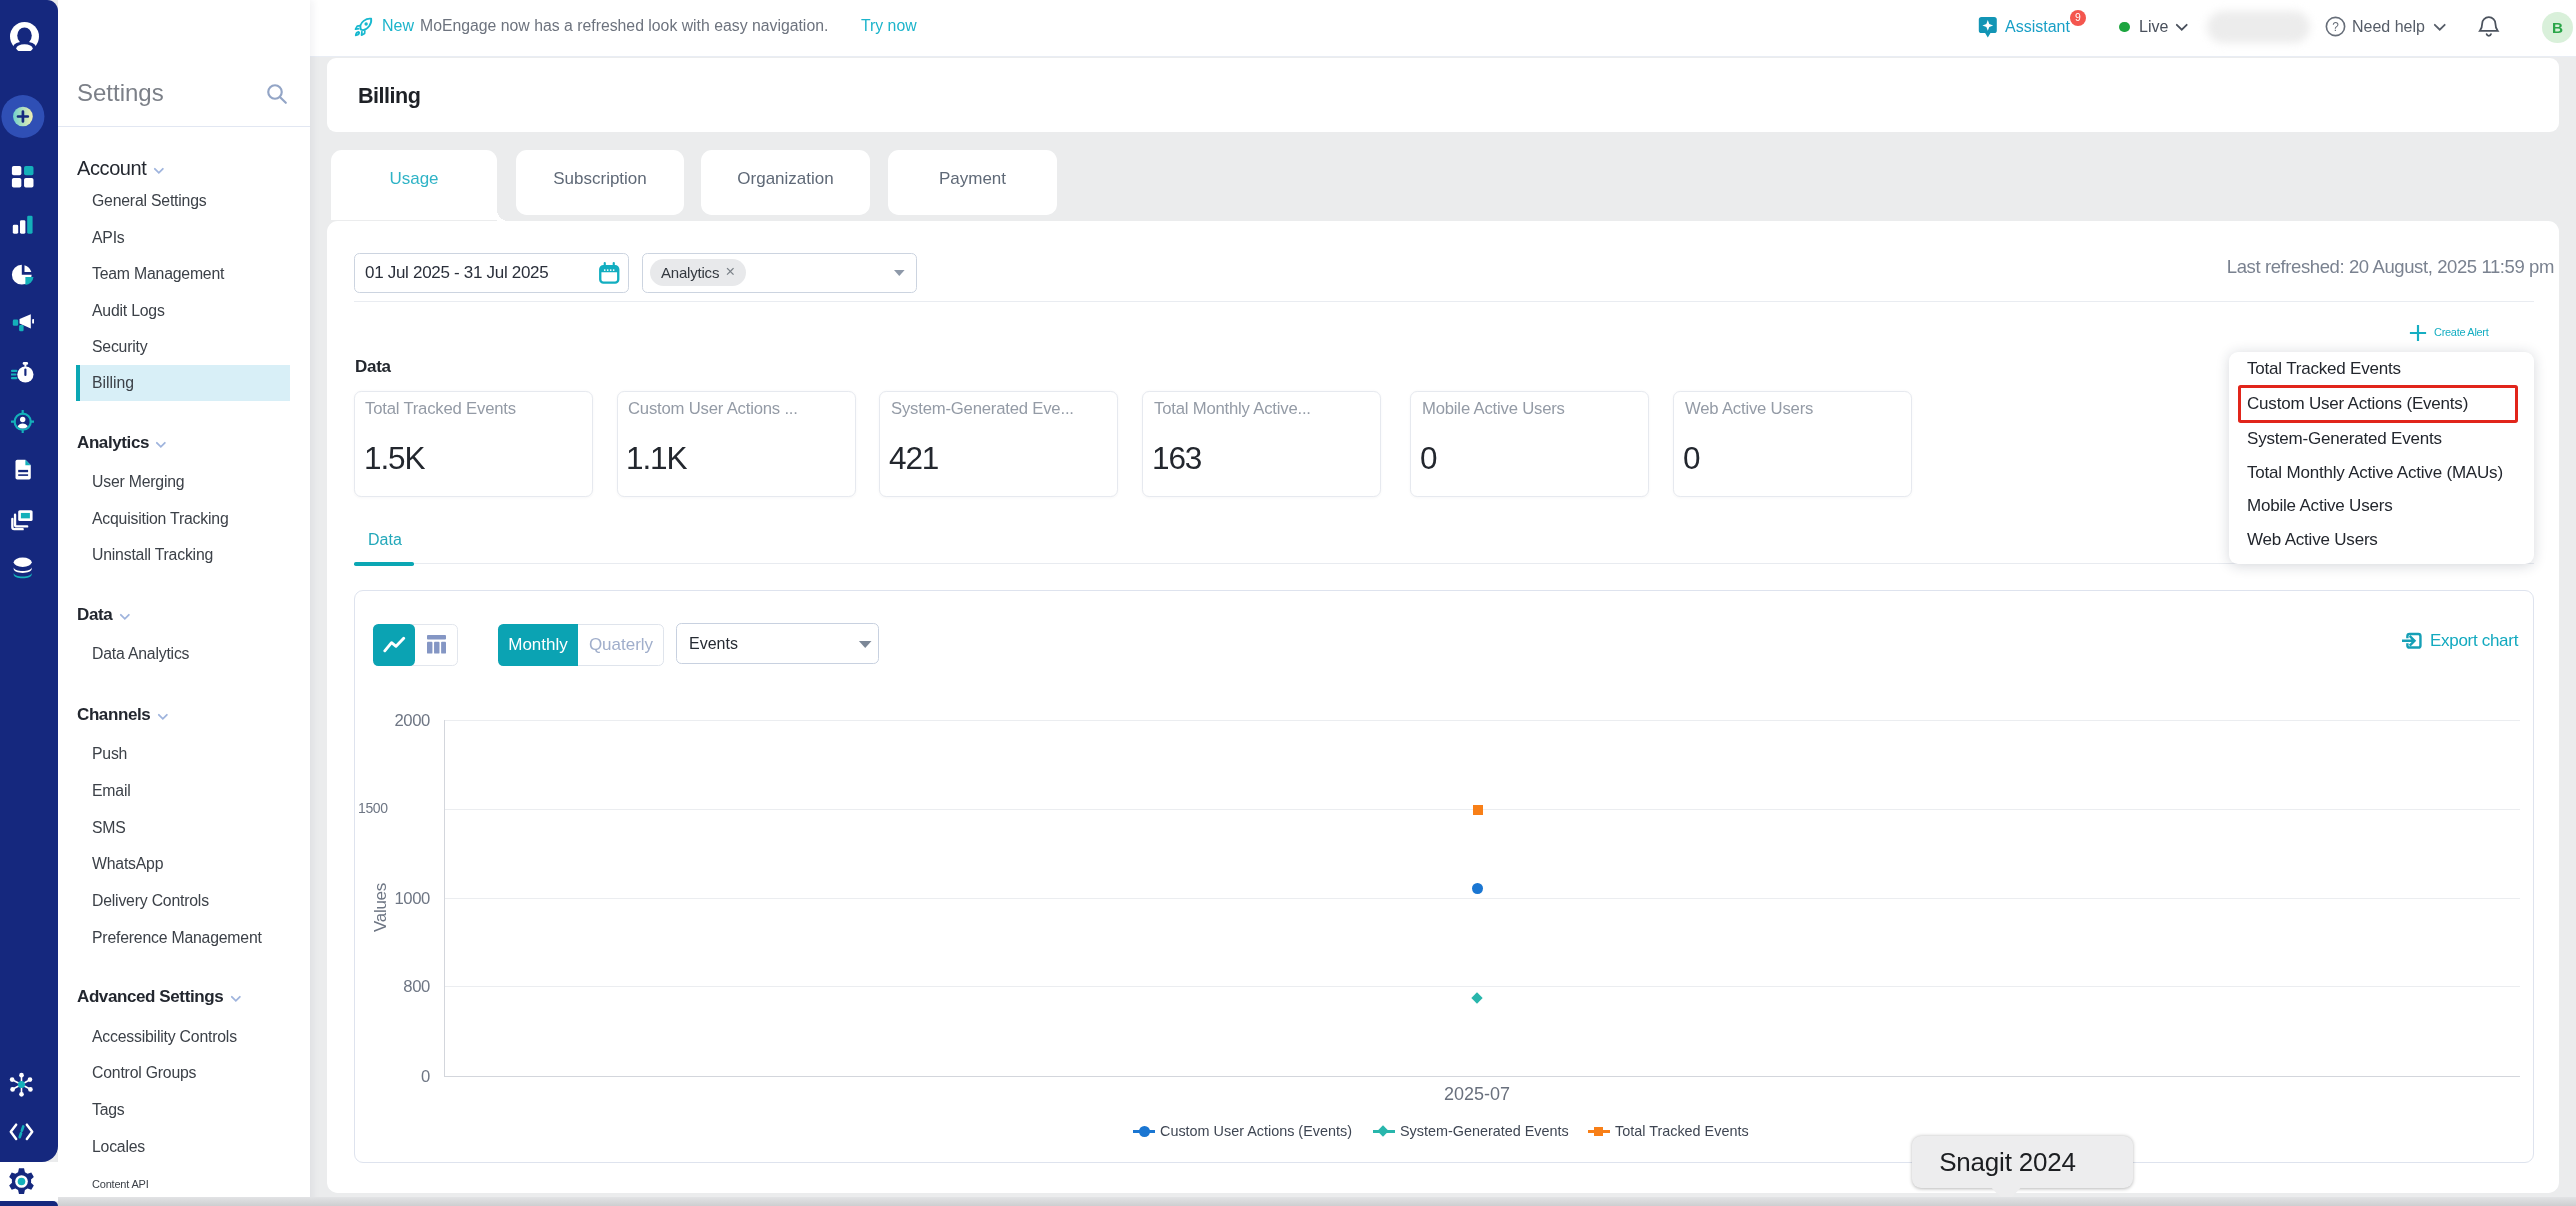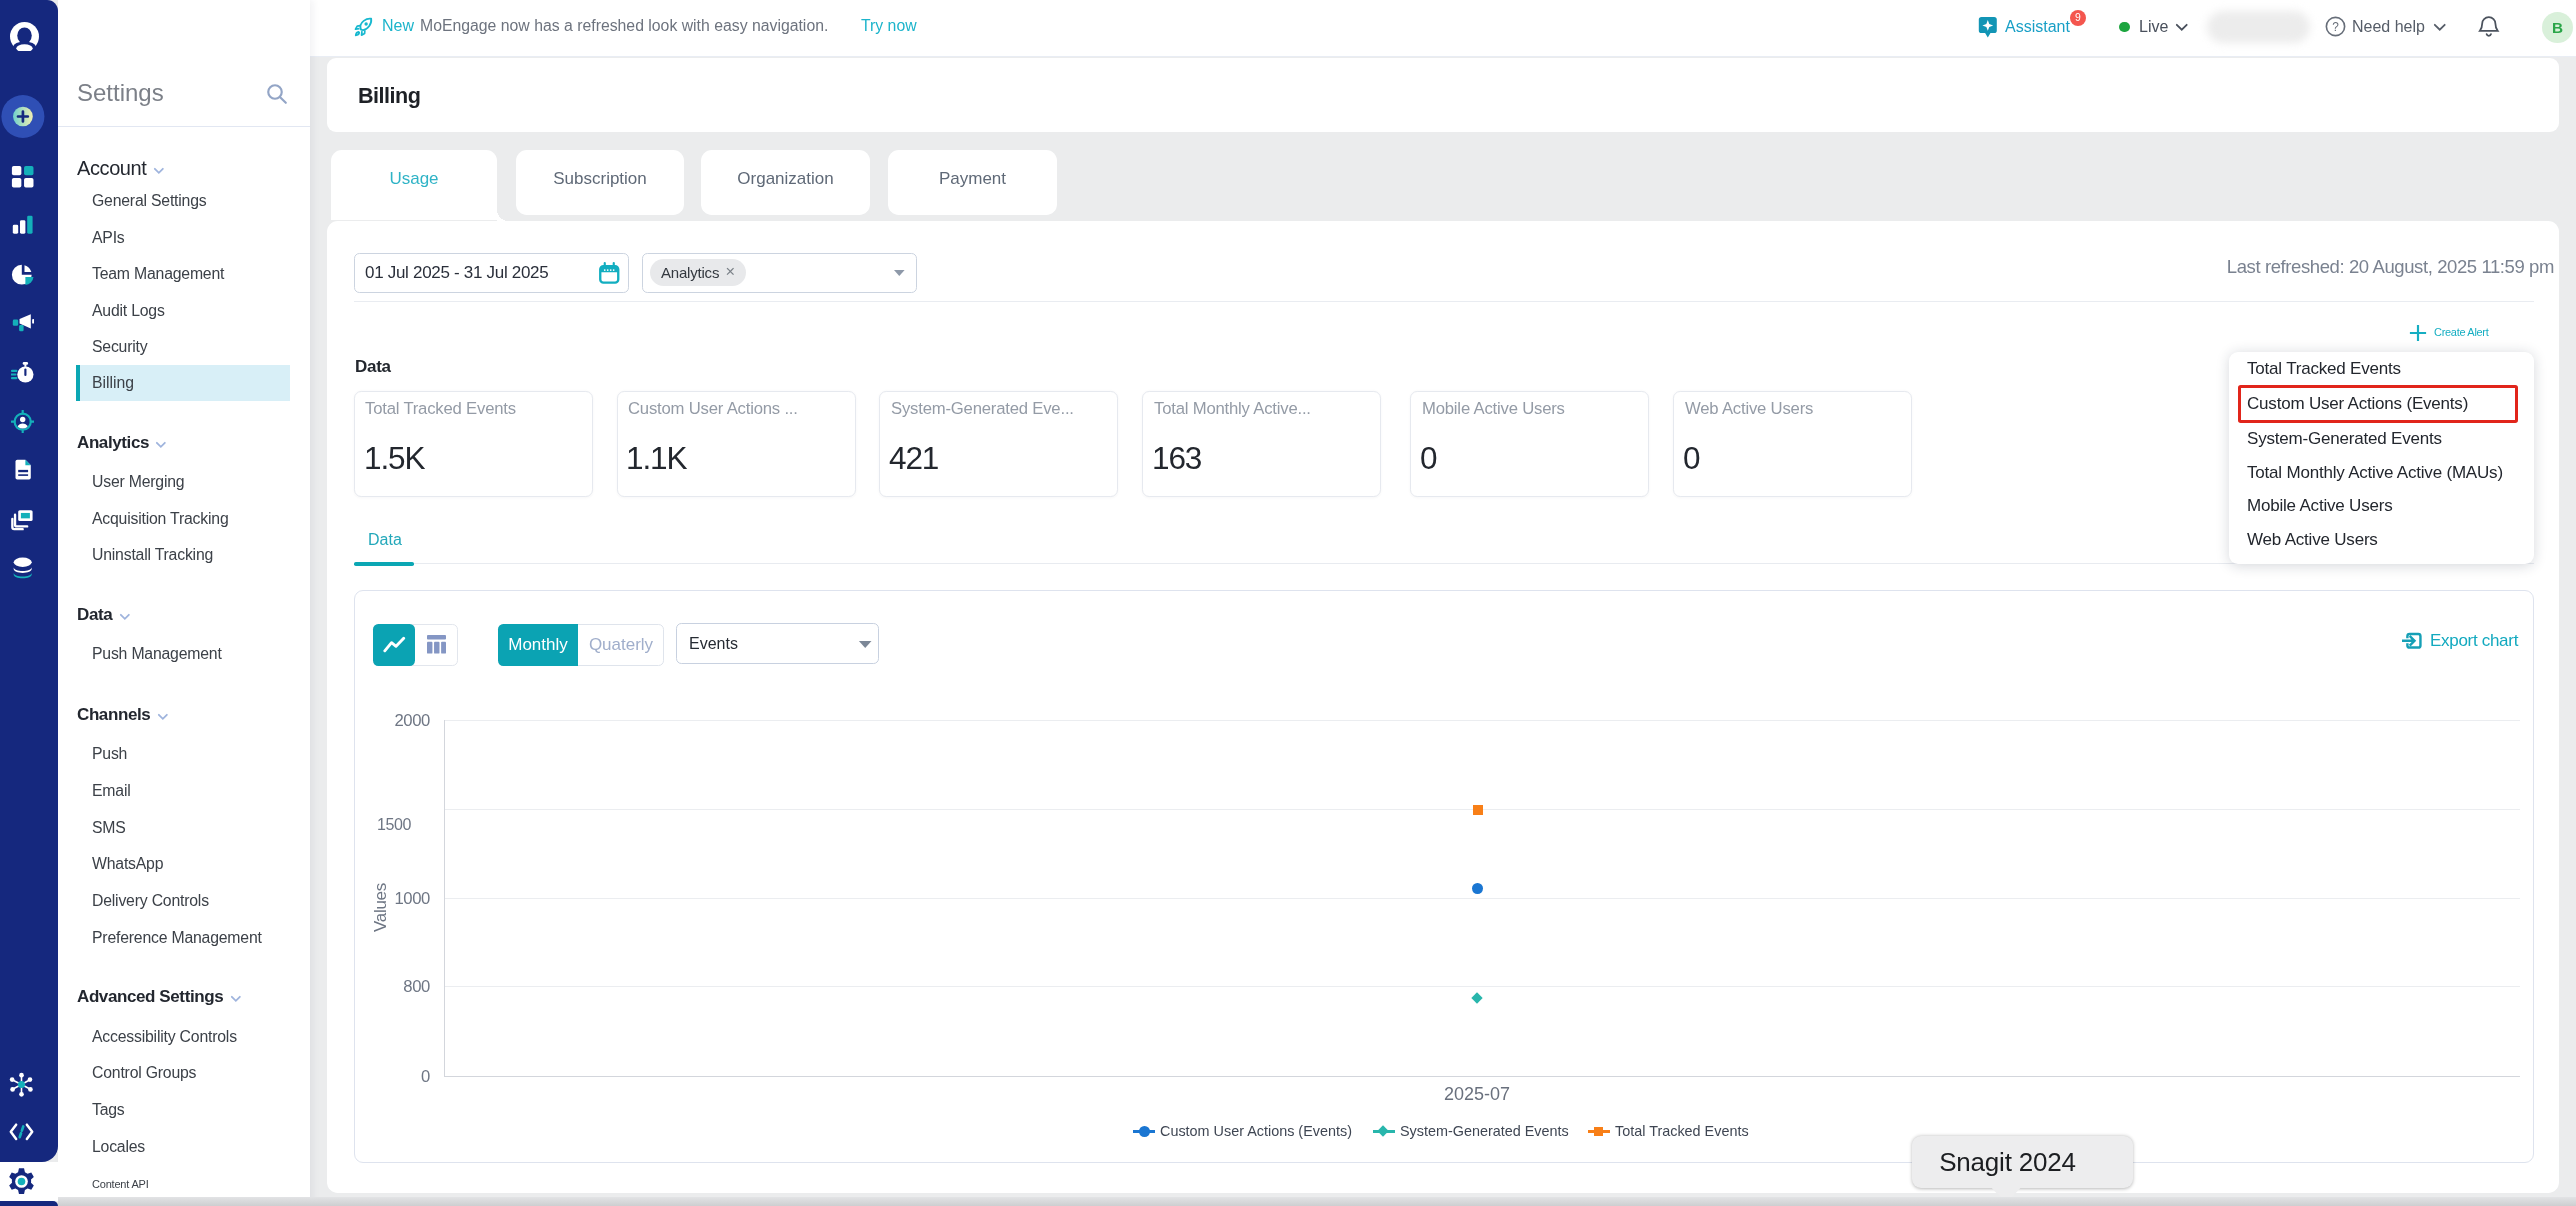--- a/index.html
+++ b/index.html
@@ -32,21 +32,21 @@
 <div class="abs" style="left:92px;top:329px;height:36px;line-height:36px;font-size:15.8px;letter-spacing:-0.2px;color:#3c4148;">Security</div>
 <div class="abs" style="left:77px;top:425px;height:36px;line-height:36px;font-size:17px;font-weight:bold;letter-spacing:-0.4px;color:#23272f;">Analytics<svg style="display:inline-block;vertical-align:middle;margin-left:6.3px;margin-top:2.7px" width="11.7" height="8" viewBox="0 0 13 9">
           <path d="M2 2 L6.5 6.5 L11 2" fill="none" stroke="#9fb4dd" stroke-width="2" stroke-linecap="round"></path>
         </svg></div>
 <div class="abs" style="left:92px;top:464px;height:36px;line-height:36px;font-size:15.8px;letter-spacing:-0.2px;color:#3c4148;">User Merging</div>
 <div class="abs" style="left:92px;top:501px;height:36px;line-height:36px;font-size:15.8px;letter-spacing:-0.2px;color:#3c4148;">Acquisition Tracking</div>
 <div class="abs" style="left:92px;top:537px;height:36px;line-height:36px;font-size:15.8px;letter-spacing:-0.2px;color:#3c4148;">Uninstall Tracking</div>
 <div class="abs" style="left:77px;top:597px;height:36px;line-height:36px;font-size:17px;font-weight:bold;letter-spacing:-0.4px;color:#23272f;">Data<svg style="display:inline-block;vertical-align:middle;margin-left:6.3px;margin-top:2.7px" width="11.7" height="8" viewBox="0 0 13 9">
           <path d="M2 2 L6.5 6.5 L11 2" fill="none" stroke="#9fb4dd" stroke-width="2" stroke-linecap="round"></path>
         </svg></div>
-<div class="abs" style="left:92px;top:636px;height:36px;line-height:36px;font-size:15.8px;letter-spacing:-0.2px;color:#3c4148;">Push Management</div>
+<div class="abs" style="left:92px;top:636px;height:36px;line-height:36px;font-size:15.8px;letter-spacing:-0.2px;color:#3c4148;">Data Analytics</div>
 <div class="abs" style="left:77px;top:697px;height:36px;line-height:36px;font-size:17px;font-weight:bold;letter-spacing:-0.4px;color:#23272f;">Channels<svg style="display:inline-block;vertical-align:middle;margin-left:6.3px;margin-top:2.7px" width="11.7" height="8" viewBox="0 0 13 9">
           <path d="M2 2 L6.5 6.5 L11 2" fill="none" stroke="#9fb4dd" stroke-width="2" stroke-linecap="round"></path>
         </svg></div>
 <div class="abs" style="left:92px;top:736px;height:36px;line-height:36px;font-size:15.8px;letter-spacing:-0.2px;color:#3c4148;">Push</div>
 <div class="abs" style="left:92px;top:773px;height:36px;line-height:36px;font-size:15.8px;letter-spacing:-0.2px;color:#3c4148;">Email</div>
 <div class="abs" style="left:92px;top:810px;height:36px;line-height:36px;font-size:15.8px;letter-spacing:-0.2px;color:#3c4148;">SMS</div>
 <div class="abs" style="left:92px;top:846px;height:36px;line-height:36px;font-size:15.8px;letter-spacing:-0.2px;color:#3c4148;">WhatsApp</div>
 <div class="abs" style="left:92px;top:883px;height:36px;line-height:36px;font-size:15.8px;letter-spacing:-0.2px;color:#3c4148;">Delivery Controls</div>
 <div class="abs" style="left:92px;top:920px;height:36px;line-height:36px;font-size:15.8px;letter-spacing:-0.2px;color:#3c4148;">Preference Management</div>
 <div class="abs" style="left:77px;top:979px;height:36px;line-height:36px;font-size:17px;font-weight:bold;letter-spacing:-0.4px;color:#23272f;">Advanced Settings<svg style="display:inline-block;vertical-align:middle;margin-left:6.3px;margin-top:2.7px" width="11.7" height="8" viewBox="0 0 13 9">
@@ -290,21 +290,21 @@
         <path d="M1 1 L8 9 L15 1 Z" fill="#7c8797"></path>
       </svg>
 <svg class="abs" style="left:2402px;top:630px;" width="21.6" height="21.6" viewBox="0 0 24 24">
         <path d="M6 9.2 V6.9 A2.4 2.4 0 0 1 8.4 4.5 H18.1 A2.4 2.4 0 0 1 20.5 6.9 V17.1 A2.4 2.4 0 0 1 18.1 19.5 H8.4 A2.4 2.4 0 0 1 6 17.1 V14.8" fill="none" stroke="#16a0b6" stroke-width="2.7"></path>
         <path d="M0.5 12 H13 M9.5 7.6 L13.9 12 L9.5 16.4" fill="none" stroke="#16a0b6" stroke-width="2.7" stroke-linecap="square"></path>
       </svg>
 <div class="abs" style="left:2430px;top:630px;height:21.6px;line-height:21.6px;font-size:17px;letter-spacing:-0.3px;color:#12a9bf;">Export chart</div>
 <div class="abs" style="left:444px;top:720px;width:2076px;height:0.9px;background:#ebedf0;"></div>
 <div class="abs" style="left:358px;top:711px;width:72px;text-align:right;font-size:16.7px;letter-spacing:-0.4px;color:#6e7684;">2000</div>
 <div class="abs" style="left:444px;top:809px;width:2076px;height:0.9px;background:#ebedf0;"></div>
-<div class="abs" style="left:358px;top:800px;width:72px;text-align:center;font-size:16px;letter-spacing:-0.4px;color:#6e7684;margin-top:16px;">1500</div>
+<div class="abs" style="left:358px;top:800px;width:72px;text-align:left;font-size:14px;letter-spacing:-0.4px;color:#6e7684;">1500</div>
 <div class="abs" style="left:444px;top:898px;width:2076px;height:0.9px;background:#ebedf0;"></div>
 <div class="abs" style="left:358px;top:889px;width:72px;text-align:right;font-size:16.7px;letter-spacing:-0.4px;color:#6e7684;">1000</div>
 <div class="abs" style="left:444px;top:986px;width:2076px;height:0.9px;background:#ebedf0;"></div>
 <div class="abs" style="left:358px;top:977px;width:72px;text-align:right;font-size:16.7px;letter-spacing:-0.4px;color:#6e7684;">800</div>
 <div class="abs" style="left:358px;top:1067px;width:72px;text-align:right;font-size:16.7px;letter-spacing:-0.4px;color:#6e7684;">0</div>
 <div class="abs" style="left:444px;top:720px;width:0.9px;height:356px;background:#d3d6dc;"></div>
 <div class="abs" style="left:444px;top:1076px;width:2076px;height:1.4px;background:#d3d6dc;"></div>
 <div class="abs" style="left:371px;top:878px;width:23.4px;height:54px;">
         <div style="position:absolute;left:0px;top:54px;transform:rotate(-90deg);transform-origin:0 0;font-size:17px;color:#6e7684;white-space:nowrap;letter-spacing:-0.3px;">Values</div>
       </div>

